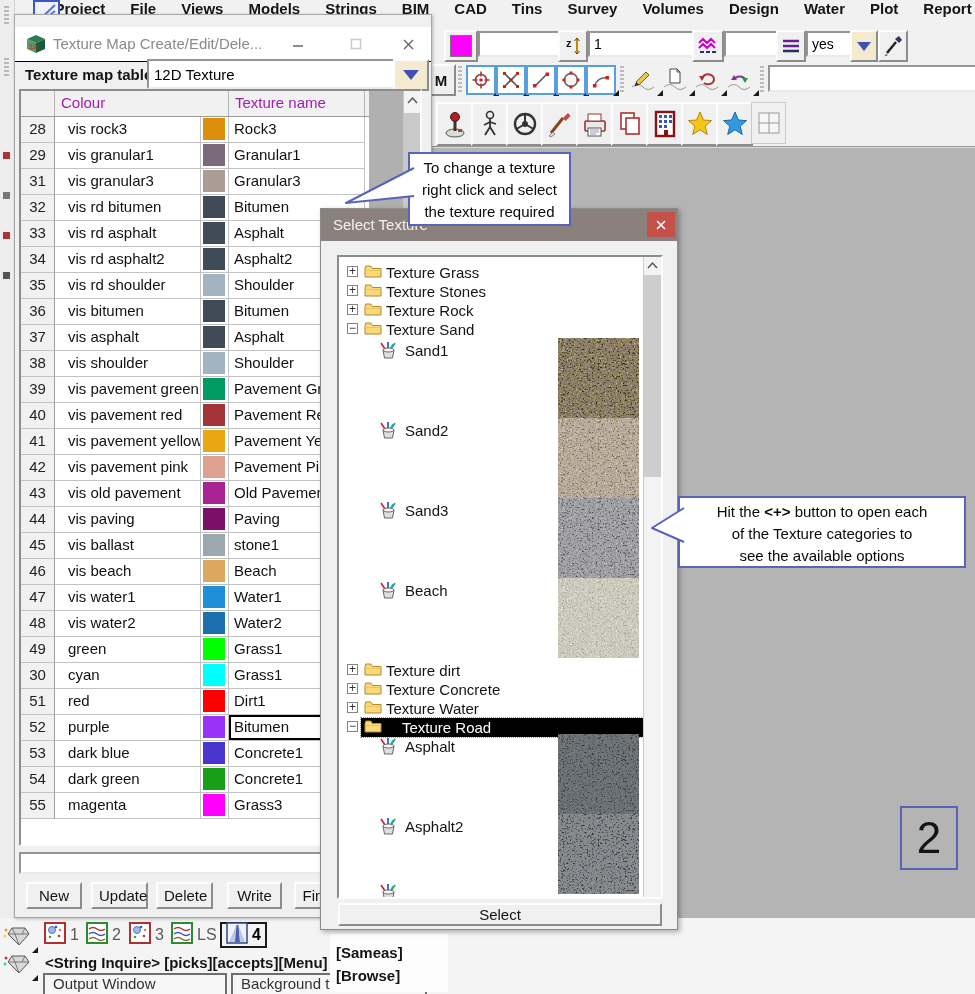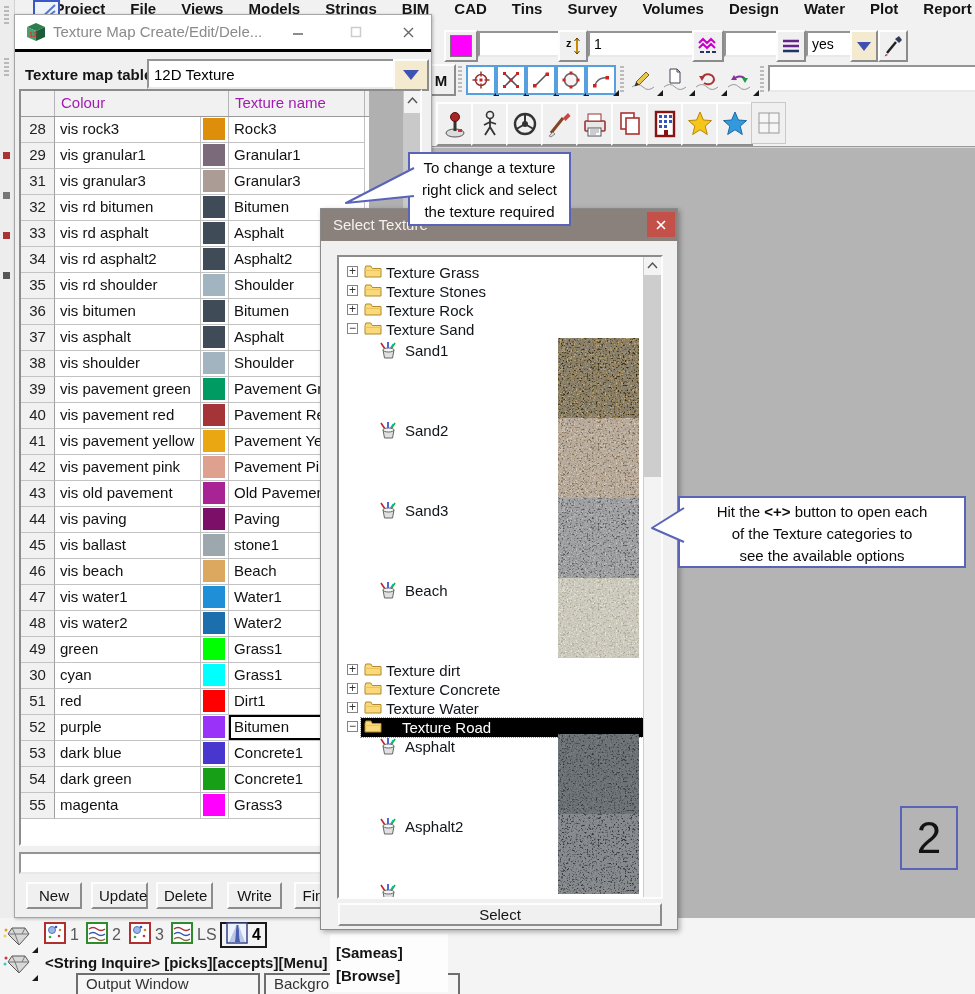--- a/index.html
+++ b/index.html
@@ -22,39 +22,39 @@
   .grip{position:absolute;width:4px;background:repeating-linear-gradient(#bbb 0 2px,#f1f1f1 2px 4px);}
   #canvas{position:absolute;left:14px;top:148px;width:961px;height:776px;background:#b4b4b4;}
   #canvas-divider{position:absolute;left:0;top:146px;width:975px;height:2px;background:#d8d8d8;border-top:1px solid #9a9a9a;}
   
   #sidestrip{position:absolute;left:0;top:0;width:14px;height:994px;background:#ededed;border-right:1px solid #d2d2d2;}
   .sgrip{position:absolute;left:4px;width:5px;height:20px;background:repeating-linear-gradient(#b9b9b9 0 2px,#ededed 2px 4px);}
   .smark{position:absolute;left:3px;width:7px;height:7px;}
   
   #dlg1{position:absolute;left:14px;top:14px;width:416px;height:902px;background:#f0f0f0;
         border:1px solid #a6a6a6;box-shadow:1px 1px 3px rgba(0,0,0,.25);z-index:10;}
-  #dlg1-title{position:absolute;left:0;top:0;width:100%;height:34px;background:#fff;border-bottom:3px solid #000000;}
+  #dlg1-title{position:absolute;left:0;top:12px;width:100%;height:34px;background:#fff;border-bottom:1px solid #000000;}
   #dlg1-title .ttext{position:absolute;left:38px;top:8px;font-size:15px;color:#8a8a8a;}
   .winbtn{position:absolute;top:6px;width:30px;height:22px;display:flex;align-items:center;justify-content:center;}
   #dlg1-label{position:absolute;left:10px;top:51px;font-size:15px;font-weight:700;color:#141414;}
   #combo1{position:absolute;left:132px;top:44px;width:244px;height:24px;font-size:15px;line-height:22px;padding-left:5px;}
   #combo1-btn{position:absolute;left:378px;top:44px;width:32px;height:28px;background:#f3ead0;
               border:2px solid;border-color:#fdfdfd #8c8c8c #8c8c8c #fdfdfd;
               display:flex;align-items:center;justify-content:center;}
   .dtri{width:0;height:0;border-left:8px solid transparent;border-right:8px solid transparent;border-top:10px solid #3f51b5;}
   
   #ttable{position:absolute;left:4px;top:74px;width:403px;height:757px;background:#fff;
           border:2px solid;border-color:#8c8c8c #fdfdfd #fdfdfd #8c8c8c;box-sizing:border-box;overflow:hidden;}
   .thead{display:flex;height:26px;background:#f1f1f1;border-bottom:1px solid #9a9a9a;box-sizing:border-box;}
   .thc{font-size:15px;line-height:24px;padding-left:6px;border-right:1px solid #b5b5b5;box-sizing:border-box;color:#a21caf;}
   .trow{display:flex;height:26px;}
   .tc{box-sizing:border-box;border-right:1px solid #c3c3c3;border-bottom:1px solid #c3c3c3;
       font-size:15px;line-height:24px;overflow:hidden;white-space:nowrap;}
   .tc.num{width:34px;background:#f1f1f1;text-align:center;border-right:1px solid #9f9f9f;color:#222;}
-  .tc.cn{width:146px;background:#fff;padding-left:5px;}
+  .tc.cn{width:146px;background:#fff;padding-left:13px;}
   .tc.cs{width:28px;background:#fff;padding:1px 2px;}
   .tc.cs .sw{display:block;width:22px;height:22px;}
   .tc.tn{width:136px;background:#fff;padding-left:5px;}
   .tc.tn.selcell{box-shadow:inset 0 0 0 2px #000;}
   #tfiller{position:absolute;left:348px;top:0;width:34px;height:753px;background:#b0b0b0;}
   #tscroll{position:absolute;left:382px;top:0;width:17px;height:753px;background:#f3f3f3;border-left:1px solid #c8c8c8;}
   #tscroll .thumb{position:absolute;left:0;top:22px;width:17px;height:185px;background:#c9c9c9;}
   #dlg1-field{position:absolute;left:4px;top:837px;width:403px;height:22px;box-sizing:border-box;}
   .pbtn{position:absolute;top:867px;height:27px;font-size:15px;color:#141414;
         background:#f0f0f0;border:2px solid;border-color:#fdfdfd #8c8c8c #8c8c8c #fdfdfd;
@@ -97,21 +97,21 @@
   #bottombar{position:absolute;left:0;top:918px;width:975px;height:76px;background:#f4f4f4;}
   .gem{position:absolute;left:3px;width:30px;height:24px;}
   .vtab{position:absolute;top:4px;height:26px;display:flex;align-items:center;gap:4px;}
   .vtab .vtlabel{font-size:16px;color:#5a5a5a;}
   .vtab.act{border:2px solid #1a1a1a;padding:0 4px;height:26px;box-sizing:border-box;}
   .vtab.act .vtlabel{color:#000;font-weight:700;}
   #status-prompt{position:absolute;left:45px;top:36px;font-size:15px;font-weight:600;color:#141414;white-space:nowrap;width:290px;overflow:hidden;}
   #sameas-block{position:absolute;left:330px;top:16px;width:118px;height:58px;background:#fdfdfd;z-index:6;}
   #sameas-block .ln{position:absolute;left:6px;font-size:15px;font-weight:600;color:#141414;}
   .panel{position:absolute;top:55px;height:21px;background:#f6f6f6;border:2px solid #6e6e6e;border-bottom:none;
-         font-size:15px;color:#333;line-height:18px;padding-left:8px;box-sizing:border-box;margin-left:33px;}
+         font-size:15px;color:#333;line-height:18px;padding-left:8px;box-sizing:border-box;}
   .noise-defs{position:absolute;width:0;height:0;}
 </style>
 </head>
 <body>
 
 <div id="root">
 
   <svg class="noise-defs">
       <defs>
     <filter id="fDark" x="0" y="0" width="100%" height="100%">

